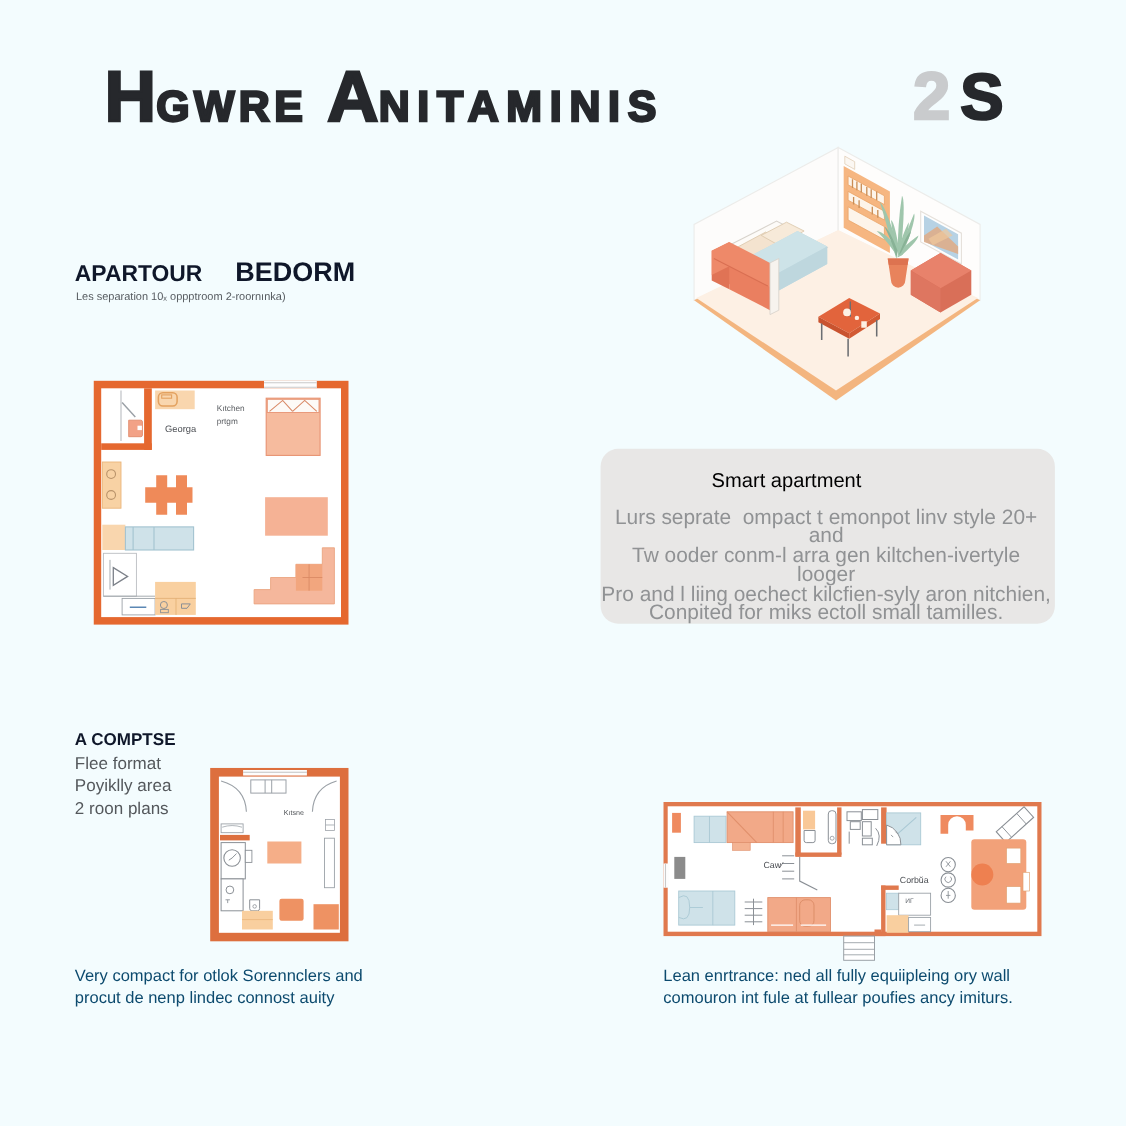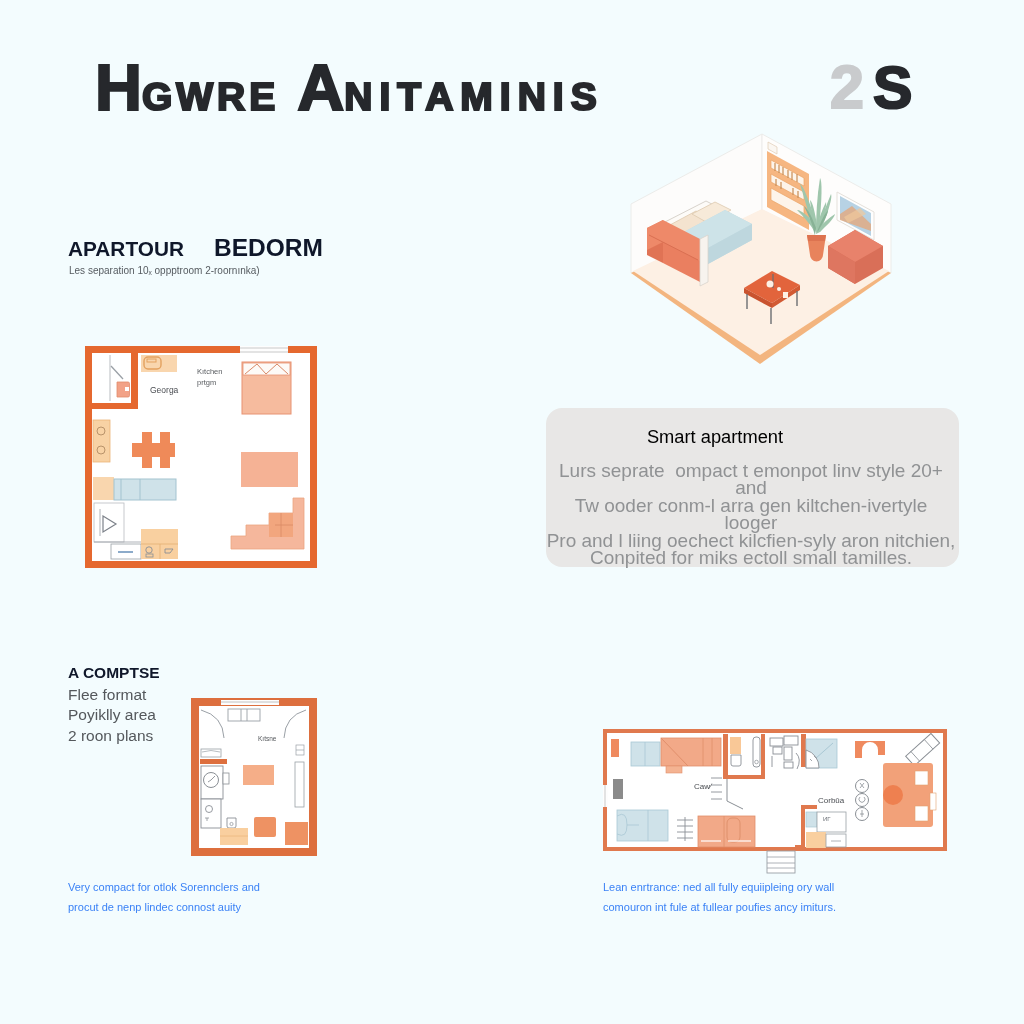--- a/index.html
+++ b/index.html
@@ -4,21 +4,21 @@
 <style>
   html,body{margin:0;padding:0;}
   body{width:1024px;height:1024px;background:#f3fcfe;font-family:"Liberation Sans",sans-serif;overflow:hidden;position:relative;}
   .abs{position:absolute;}
   .title{left:95px;top:55px;font-weight:bold;color:#26282c;letter-spacing:0px;white-space:nowrap;line-height:65px;-webkit-text-stroke:2.2px currentColor;}
   .title .big{font-size:65px;}
   .title .sm{font-size:39px;}
   .h2{font-weight:bold;color:#0f172a;font-size:20px;white-space:nowrap;}
   .sub{color:#565b60;font-size:10px;}
   .gray{color:#54585c;font-size:15.5px;line-height:20.3px;}
-  .cap{color:#3b82f6;font-size:11px;line-height:19.5px;}
+  .cap{color:#0c4a6e;font-size:15px;line-height:19.5px;}
 </style>
 </head>
 <body>
 
 <div class="abs title"><span class="big">H</span><span class="sm" style="letter-spacing:4px;">GWRE</span><span class="big" style="margin-left:18px;">A</span><span class="sm" style="letter-spacing:7px;">NITAMINIS</span></div>
 <div class="abs title" style="left:830px;"><span style="font-size:61px;color:#c9cbcd;letter-spacing:9px;">2</span><span style="font-size:59px;">S</span></div>
 
 <div class="abs h2" style="left:68px;top:234px;font-size:20.8px;">APARTOUR<span style="font-size:24.5px;margin-left:30px;">BEDORM</span></div>
 <div class="abs sub" style="left:69px;top:265px;">Les separation 10ₓ oppptroom 2-roornınka)</div>
 

